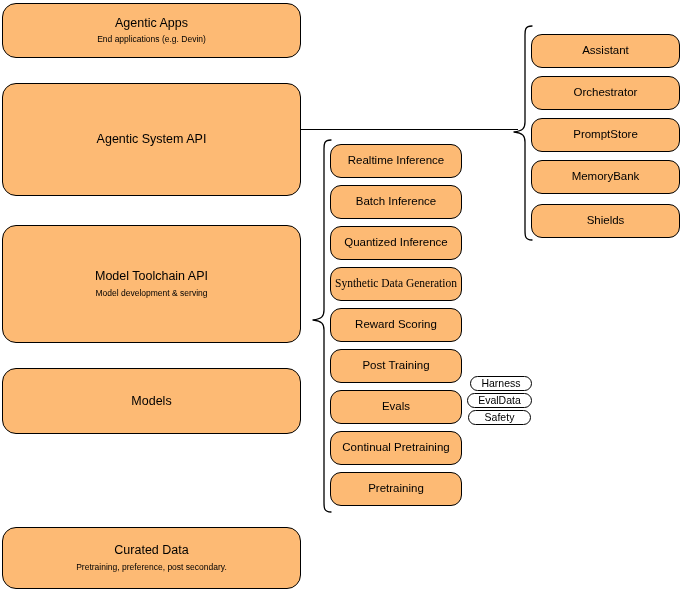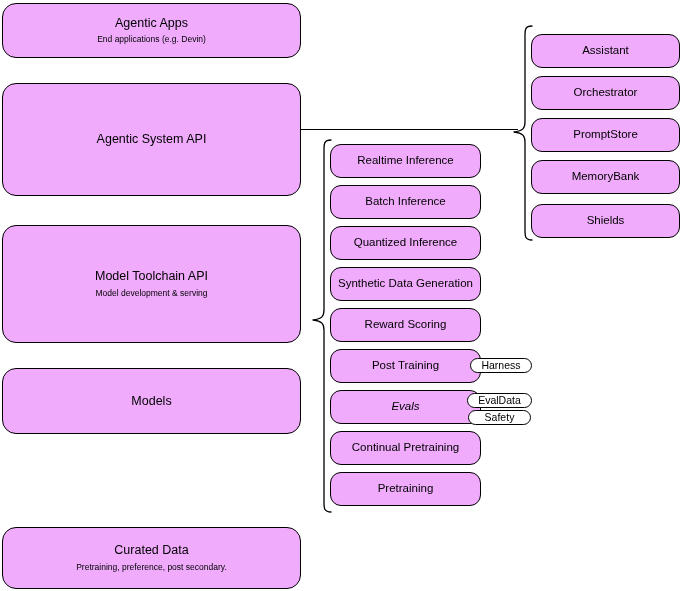--- a/index.html
+++ b/index.html
@@ -16,21 +16,21 @@
     width: 682px;
     height: 591px;
     background: #ffffff;
     overflow: hidden;
   }
 
   
   .box {
     position: absolute;
     box-sizing: border-box;
-    background: #f0abfc;
+    background: #fdba74;
     border: 1px solid #000000;
     border-radius: 12px;
     display: flex;
     flex-direction: column;
     align-items: center;
     justify-content: center;
     text-align: center;
   }
   .box .title {
     font-size: 12.5px;
@@ -55,21 +55,21 @@
   .item {
     border-radius: 11px;
     height: 34px;
     justify-content: center;
   }
   .item .title {
     font-size: 11.5px;
   }
   .mid-item {
     left: 330px;
-    width: 151px;
+    width: 132px;
   }
   .right-item {
     left: 531px;
     width: 149px;
   }
 
   
   .pill {
     position: absolute;
     box-sizing: border-box;
@@ -161,40 +161,40 @@
 
   <div class="box item mid-item" style="top:144px;">
     <div class="title">Realtime Inference</div>
   </div>
   <div class="box item mid-item" style="top:185px;">
     <div class="title">Batch Inference</div>
   </div>
   <div class="box item mid-item" style="top:226px;">
     <div class="title">Quantized Inference</div>
   </div>
-  <div class="box item mid-item" style="top:267px;">
+  <div class="box item mid-item" style="top:267px;font-family:Liberation Serif, serif;">
     <div class="title">Synthetic Data Generation</div>
   </div>
   <div class="box item mid-item" style="top:308px;">
     <div class="title">Reward Scoring</div>
   </div>
   <div class="box item mid-item" style="top:349px;">
     <div class="title">Post Training</div>
   </div>
-  <div class="box item mid-item" style="top:390px;font-style:italic;">
+  <div class="box item mid-item" style="top:390px;">
     <div class="title">Evals</div>
   </div>
   <div class="box item mid-item" style="top:431px;">
     <div class="title">Continual Pretraining</div>
   </div>
   <div class="box item mid-item" style="top:472px;">
     <div class="title">Pretraining</div>
   </div>
 
-  <div class="pill" style="left:470px; top:358px; width:62px;">
+  <div class="pill" style="left:470px; top:376px; width:62px;">
     <span>Harness</span>
   </div>
   <div class="pill" style="left:467px; top:393px; width:65px;">
     <span>EvalData</span>
   </div>
   <div class="pill" style="left:468px; top:410px; width:63px;">
     <span>Safety</span>
   </div>
 
 </div>

